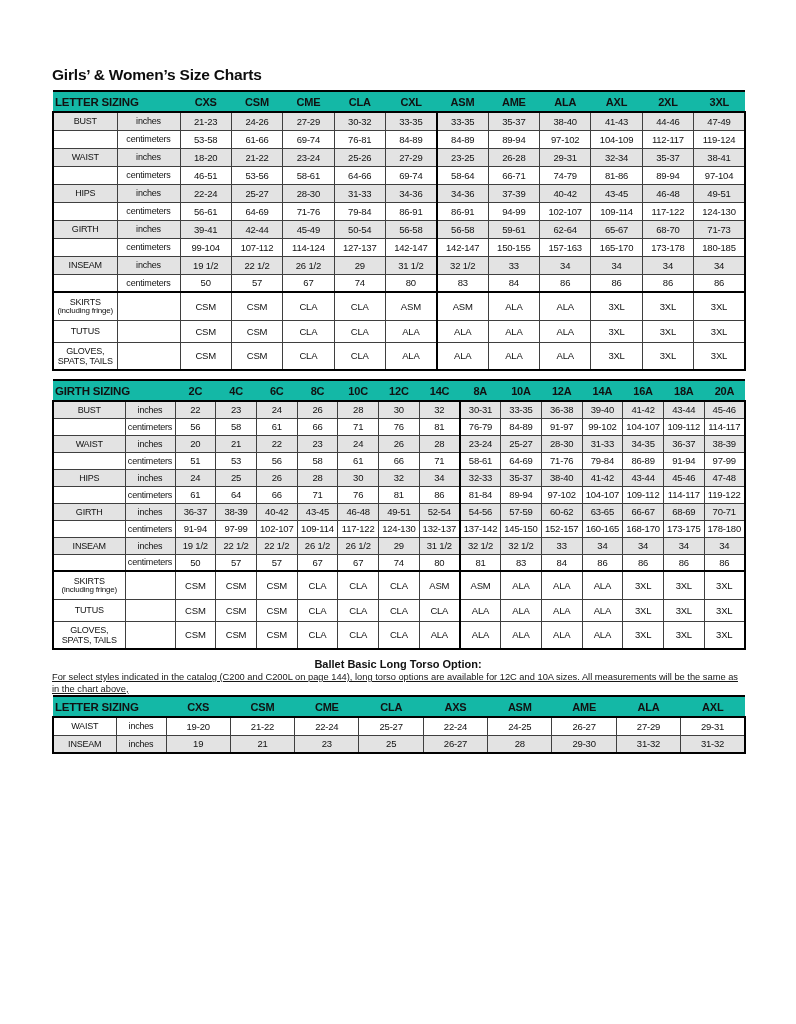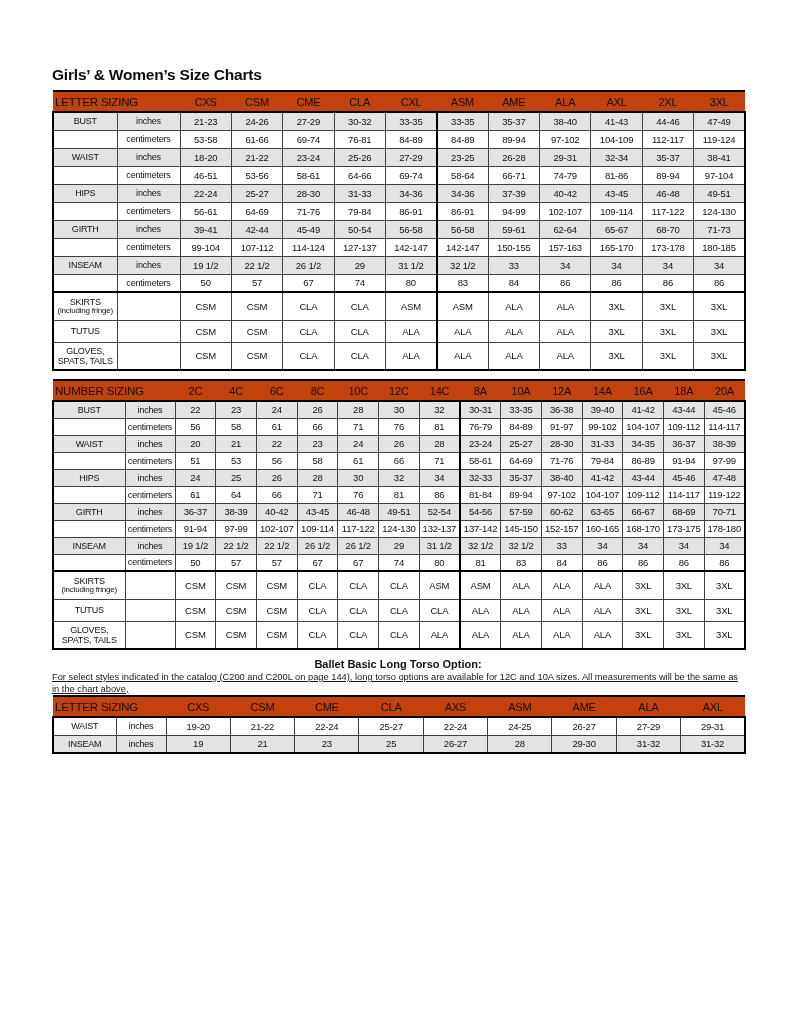--- a/index.html
+++ b/index.html
@@ -19,24 +19,24 @@
   .title2 .main{font-size:15.5px;font-weight:bold;letter-spacing:-0.2px;}
   .title2 .note{font-size:12px;font-weight:bold;letter-spacing:-0.2px;}
 
   table.chart{
     border-collapse:collapse;table-layout:fixed;width:692px;
     margin:0 0 8px 0;
   }
   table.chart thead th{
     border-top:2.5px solid #000;
     border-bottom:2.5px solid #000;
-    font-size:11px;font-weight:normal;
+    font-size:11px;font-weight:bold;
     height:19px;padding:0 1px;
     text-align:center;vertical-align:middle;
-    background:#c2410c;letter-spacing:-0.2px;
+    background:#14b8a6;letter-spacing:-0.2px;
   }
   table.chart thead th.corner{text-align:left;padding-left:2px;font-size:11.5px;}
   table.chart tbody td{
     border:1px solid #3f3f3f;
     font-size:9.5px;text-align:center;vertical-align:middle;
     padding:0 1px;letter-spacing:-0.2px;background:#fff;
   }
   table.chart tbody tr.shaded td{background:#e3e3e3;}
   table.chart tbody td:first-child{border-left:2px solid #000;}
   table.chart tbody td:last-child{border-right:2px solid #000;}
@@ -313,21 +313,21 @@
           <col style="width: 40.7143px;">
           <col style="width: 40.7143px;">
           <col style="width: 40.7143px;">
           <col style="width: 40.7143px;">
           <col style="width: 40.7143px;">
           <col style="width: 40.7143px;">
           <col style="width: 40.7143px;">
         </colgroup>
         <thead>
           <tr>
-            <th class="corner" colspan="2">NUMBER SIZING</th>
+            <th class="corner" colspan="2">GIRTH SIZING</th>
             <th>2C</th>
             <th>4C</th>
             <th>6C</th>
             <th>8C</th>
             <th>10C</th>
             <th>12C</th>
             <th>14C</th>
             <th>8A</th>
             <th>10A</th>
             <th>12A</th>

